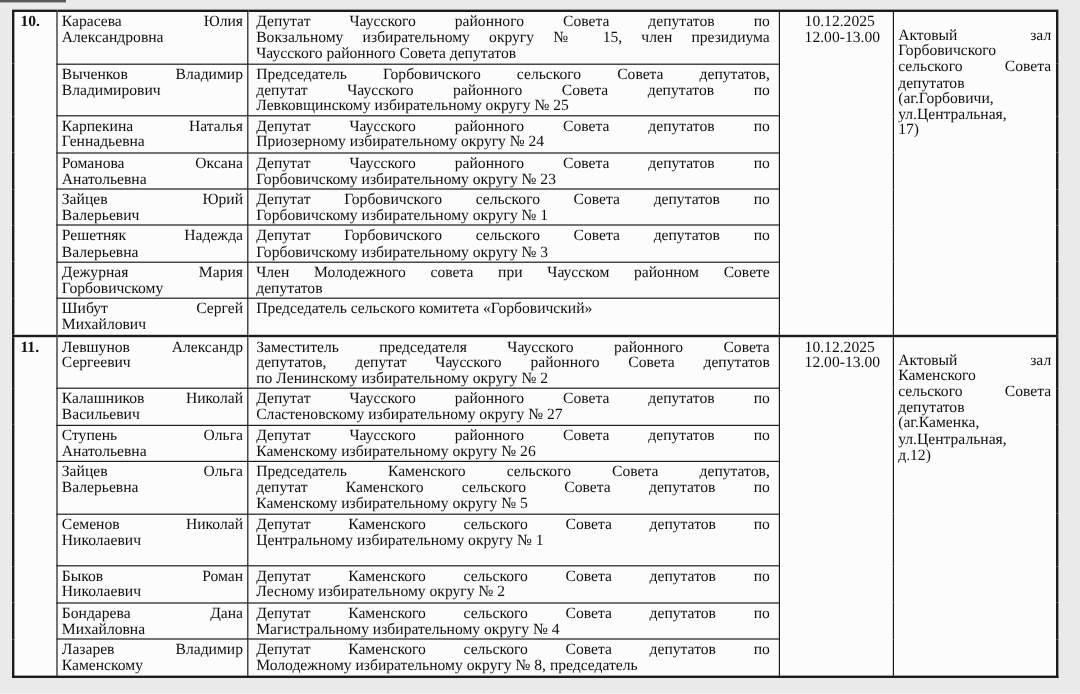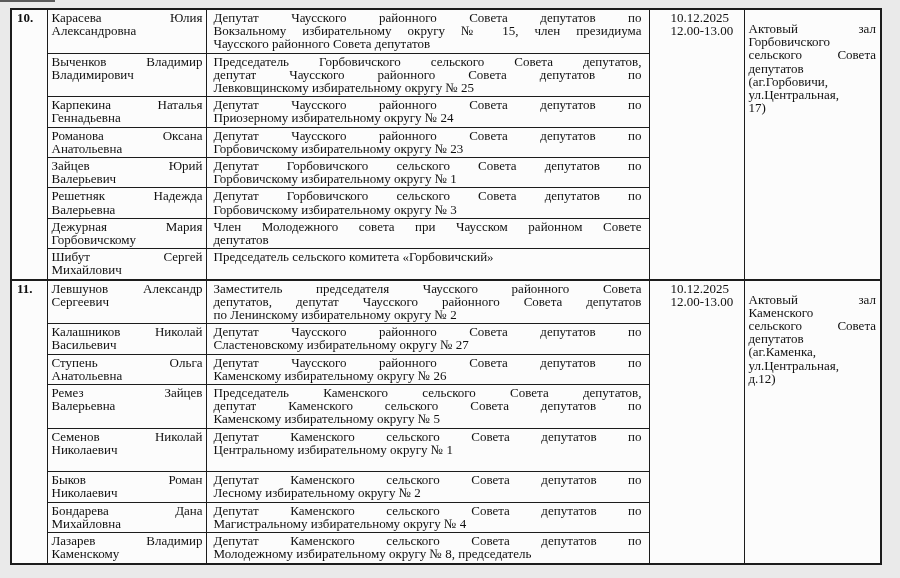--- a/index.html
+++ b/index.html
@@ -193,21 +193,21 @@
             <div class="ln j">Ступень Ольга</div>
             <div class="ln">Анатольевна</div>
           </td>
           <td class="c-pos">
             <div class="ln j">Депутат Чаусского районного Совета депутатов по</div>
             <div class="ln">Каменскому избирательному округу № 26</div>
           </td>
         </tr>
         <tr>
           <td class="c-name">
-            <div class="ln j">Ремез Зайцев</div>
+            <div class="ln j">Зайцев Ольга</div>
             <div class="ln">Валерьевна</div>
           </td>
           <td class="c-pos">
             <div class="ln j">Председатель Каменского сельского Совета депутатов,</div>
             <div class="ln j">депутат Каменского сельского Совета депутатов по</div>
             <div class="ln">Каменскому избирательному округу № 5</div>
           </td>
         </tr>
         <tr>
           <td class="c-name">

